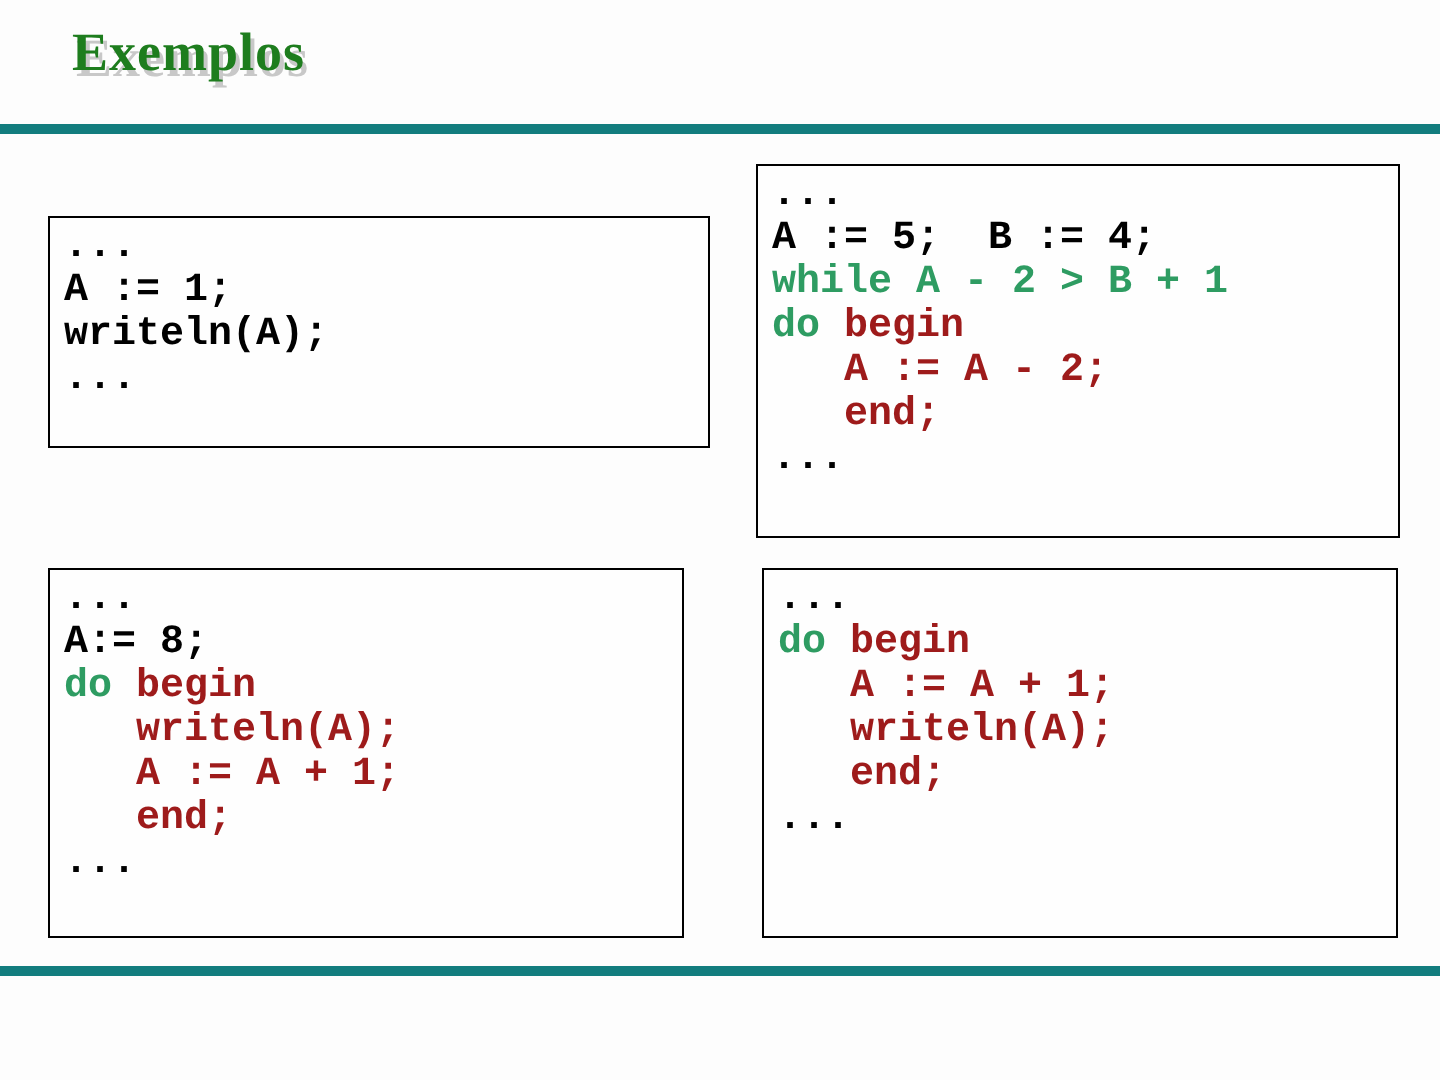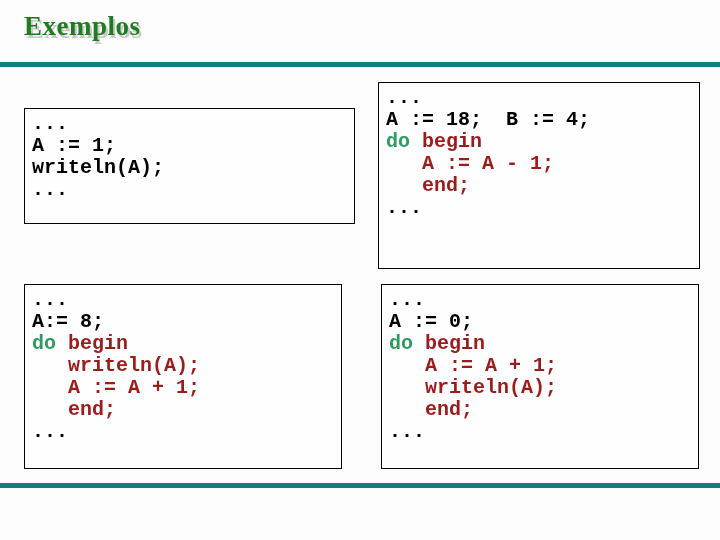--- a/index.html
+++ b/index.html
@@ -10,21 +10,21 @@
     overflow:hidden;
   }
   .slide{
     position:relative;
     width:720px;height:540px;
     background:var(--background,#fdfdfd);
     overflow:hidden;
   }
   .slide-title{
     position:absolute;
-    left:24px;top:10px;
+    left:36px;top:10px;
     font-family:"Liberation Serif",serif;
     font-weight:bold;
     font-size:27px;
     line-height:32px;
     color:var(--title-green,#1e7d1e);
     text-shadow:2px 3px 0 var(--title-shadow,#c8c8c8);
     letter-spacing:0.5px;
   }
   .rule{
     position:absolute;
@@ -63,40 +63,40 @@
 
   <div class="code-box box-top-left">
       <div class="code-line"><span class="c-black">...</span></div>
       <div class="code-line"><span class="c-black">A := 1;</span></div>
       <div class="code-line"><span class="c-black">writeln(A);</span></div>
       <div class="code-line"><span class="c-black">...</span></div>
     </div>
 
   <div class="code-box box-top-right">
       <div class="code-line"><span class="c-black">...</span></div>
-      <div class="code-line"><span class="c-black">A := 18;  B := 4;</span></div>
+      <div class="code-line"><span class="c-black">A := 5;  B := 4;</span></div>
+      <div class="code-line"><span class="c-green">while A - 2 &gt; B + 1</span></div>
       <div class="code-line"><span class="c-green">do </span><span class="c-red">begin</span></div>
-      <div class="code-line"><span class="c-red">   A := A - 1;</span></div>
+      <div class="code-line"><span class="c-red">   A := A - 2;</span></div>
       <div class="code-line"><span class="c-red">   end;</span></div>
       <div class="code-line"><span class="c-black">...</span></div>
     </div>
 
   <div class="code-box box-bottom-left">
       <div class="code-line"><span class="c-black">...</span></div>
       <div class="code-line"><span class="c-black">A:= 8;</span></div>
       <div class="code-line"><span class="c-green">do </span><span class="c-red">begin</span></div>
       <div class="code-line"><span class="c-red">   writeln(A);</span></div>
       <div class="code-line"><span class="c-red">   A := A + 1;</span></div>
       <div class="code-line"><span class="c-red">   end;</span></div>
       <div class="code-line"><span class="c-black">...</span></div>
     </div>
 
   <div class="code-box box-bottom-right">
       <div class="code-line"><span class="c-black">...</span></div>
-      <div class="code-line"><span class="c-black">A := 0;</span></div>
       <div class="code-line"><span class="c-green">do </span><span class="c-red">begin</span></div>
       <div class="code-line"><span class="c-red">   A := A + 1;</span></div>
       <div class="code-line"><span class="c-red">   writeln(A);</span></div>
       <div class="code-line"><span class="c-red">   end;</span></div>
       <div class="code-line"><span class="c-black">...</span></div>
     </div>
 
   <div class="rule rule-bottom"></div>
 </div>
 

